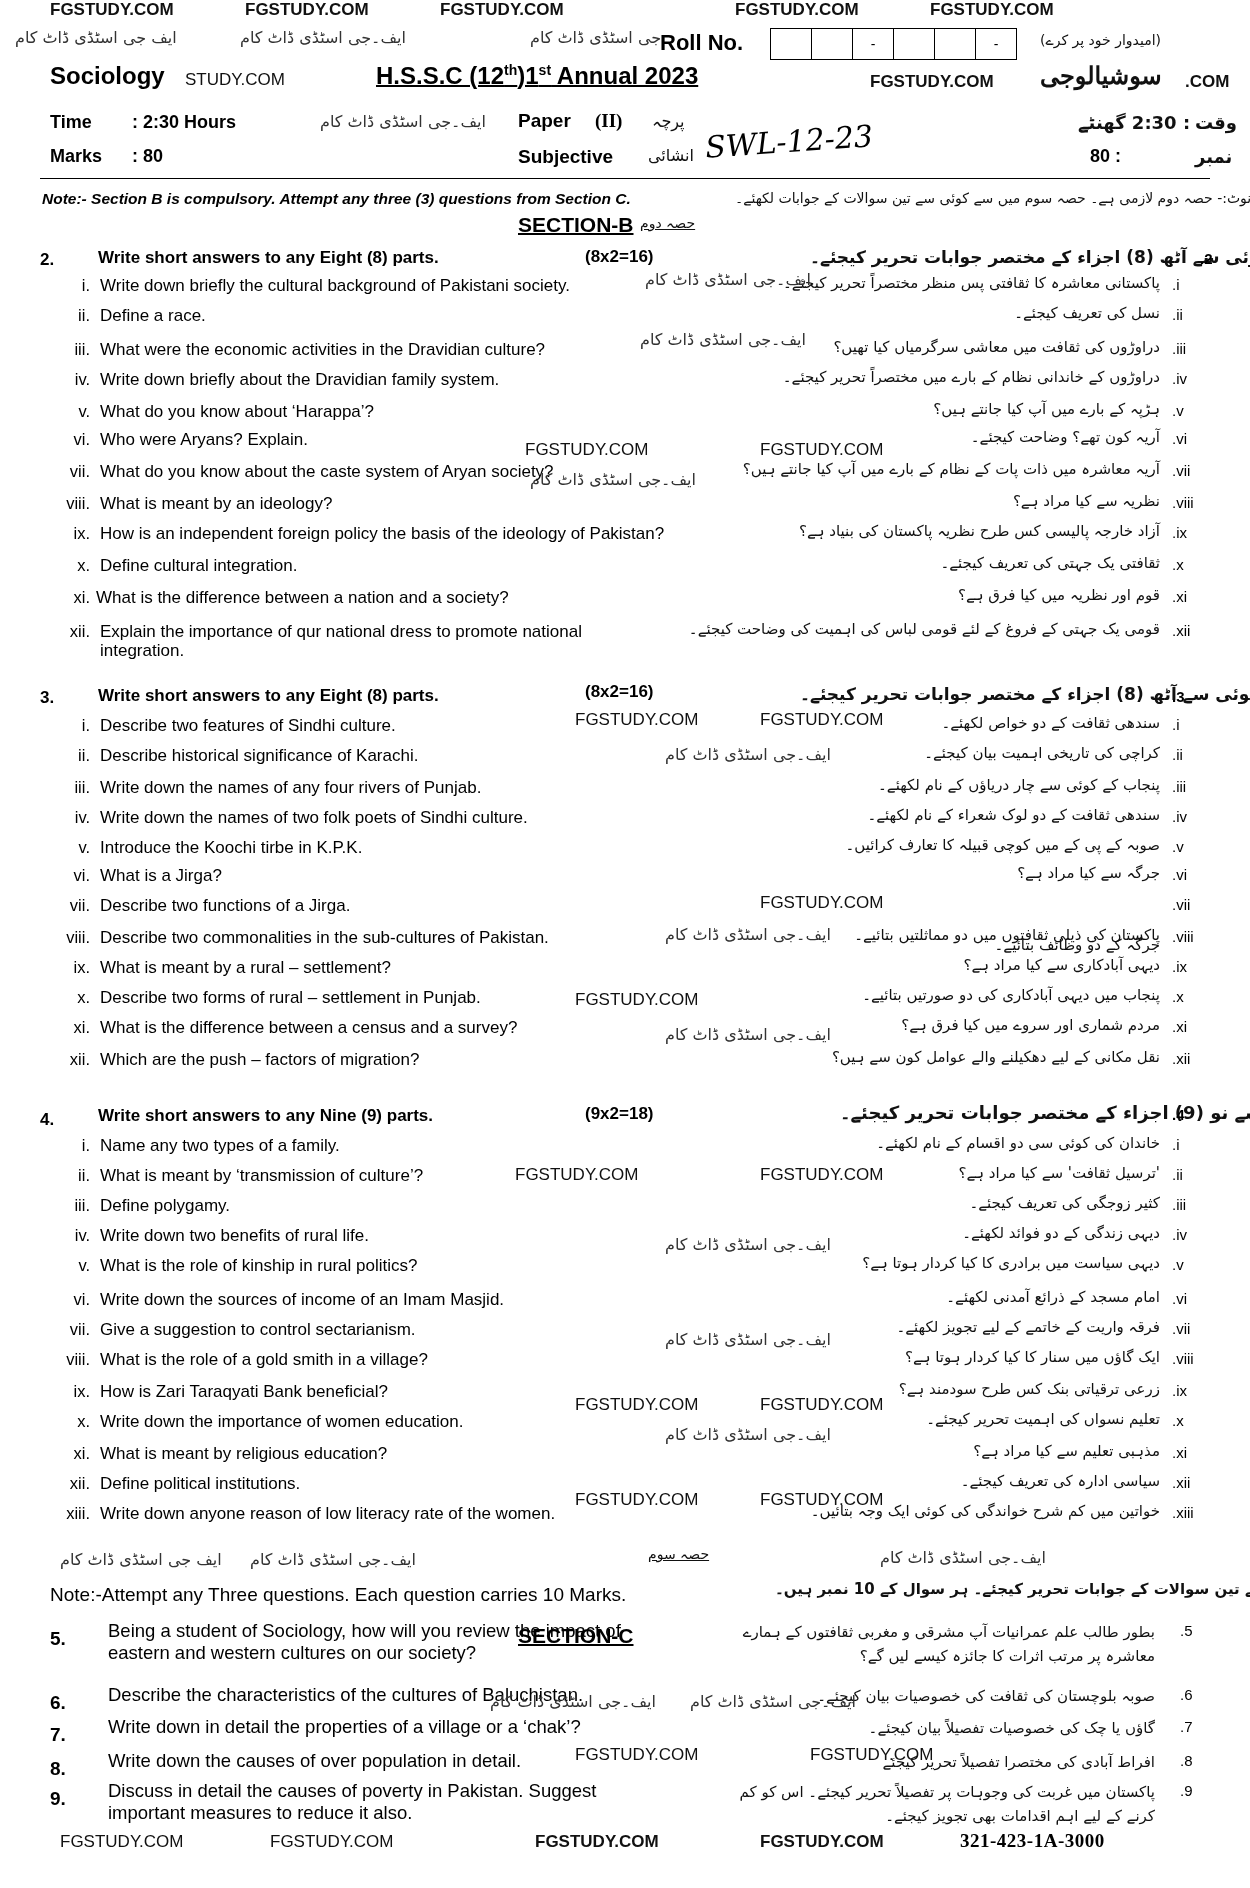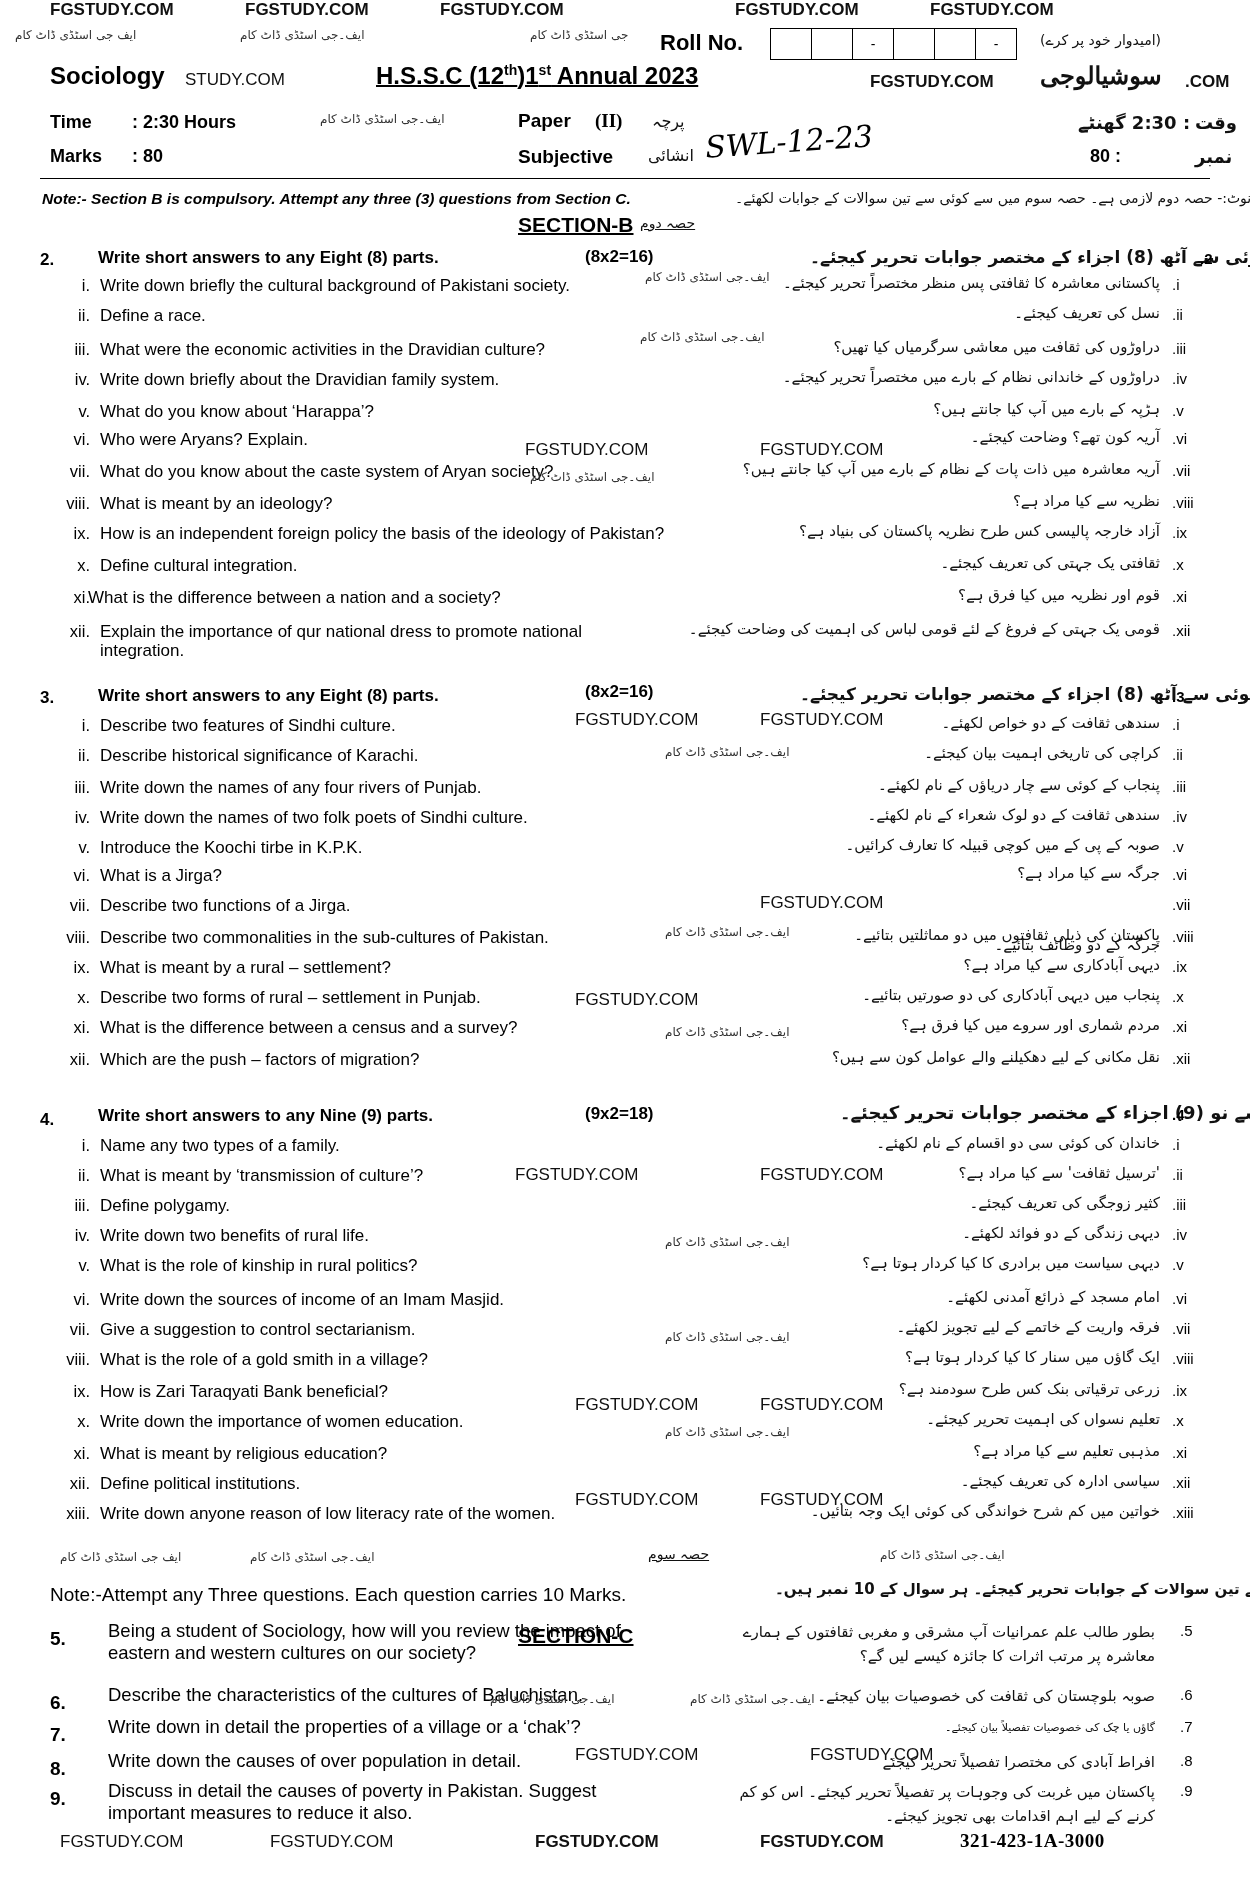--- a/index.html
+++ b/index.html
@@ -1,20 +1,20 @@
 <!DOCTYPE html>
 <html><head>
 <meta charset="utf-8">
 <style>
   html, body { margin: 0; padding: 0; background: #ffffff; }
   body { width: 1250px; height: 1888px; position: relative; overflow: hidden; color: #000; font-family: "Liberation Sans", sans-serif; }
   .abs { position: absolute; white-space: nowrap; }
   .wm { font-family: "Liberation Sans", sans-serif; font-weight: bold; font-size: 17px; color: #111; }
   .urdu { font-family: "DejaVu Sans", sans-serif; direction: rtl; font-size: 15px; color: #111; }
-  .urdu-small { font-family: "DejaVu Sans", sans-serif; direction: rtl; font-size: 12px; color: #333; }
+  .urdu-small { font-family: "DejaVu Sans", sans-serif; direction: rtl; font-size: 16px; color: #333; }
   .hdr-b { font-family: "Liberation Sans", sans-serif; font-weight: bold; }
   .title-subj { font-size: 24px; font-weight: 900; }
   .exam-title { font-size: 24px; font-weight: 900; text-decoration: underline; text-decoration-thickness: 2px; }
   .exam-title sup { font-size: 14px; }
   .meta { font-size: 18px; font-weight: bold; }
   .hand { font-family: "DejaVu Serif", serif; font-style: italic; font-size: 30px; transform: rotate(-4deg); }
   .roll-box { display: flex; border: 1.5px solid #000; height: 30px; }
   .roll-cell { width: 40px; border-right: 1.5px solid #000; text-align: center; font-size: 14px; line-height: 30px; }
   .roll-cell:last-child { border-right: none; }
   .rule { position: absolute; left: 40px; width: 1170px; border-top: 1.5px solid #000; }
@@ -147,21 +147,21 @@
       <div class="abs u-num" style="left:1172px;top:524px;">.ix</div>
     </div>
     <div>
       <div class="abs part-num" style="left:50px;top:556px;">x.</div>
       <div class="abs part-text" style="left:100px;top:556px;">Define cultural integration.</div>
       <div class="abs urdu" style="right:90px;top:554px;">ثقافتی یک جہتی کی تعریف کیجئے۔</div>
       <div class="abs u-num" style="left:1172px;top:556px;">.x</div>
     </div>
     <div>
       <div class="abs part-num" style="left:50px;top:588px;">xi.</div>
-      <div class="abs part-text" style="left:88px;top:588px;">What is the difference between a nation and a society?</div>
+      <div class="abs part-text" style="left:96px;top:588px;">What is the difference between a nation and a society?</div>
       <div class="abs urdu" style="right:90px;top:586px;">قوم اور نظریہ میں کیا فرق ہے؟</div>
       <div class="abs u-num" style="left:1172px;top:588px;">.xi</div>
     </div>
     <div>
       <div class="abs part-num" style="left:50px;top:622px;">xii.</div>
       <div class="abs part-text" style="left:100px;top:622px;">Explain the importance of qur national dress to promote national</div>
       <div class="abs part-text" style="left:100px;top:641px;">integration.</div>
       <div class="abs urdu" style="right:90px;top:620px;">قومی یک جہتی کے فروغ کے لئے قومی لباس کی اہمیت کی وضاحت کیجئے۔</div>
       <div class="abs u-num" style="left:1172px;top:622px;">.xii</div>
     </div>
@@ -377,21 +377,21 @@
     </div>
     <div>
       <div class="abs qnum" style="left:50px;top:1692px;font-size:19px;">6.</div>
       <div class="abs long-q" style="left:108px;top:1684px;">Describe the characteristics of the cultures of Baluchistan.</div>
       <div class="abs urdu" style="right:95px;top:1684px;white-space:normal;width:420px;text-align:right;font-size:15px;line-height:24px;">صوبہ بلوچستان کی ثقافت کی خصوصیات بیان کیجئے۔</div>
       <div class="abs u-num" style="left:1180px;top:1686px;">.6</div>
     </div>
     <div>
       <div class="abs qnum" style="left:50px;top:1724px;font-size:19px;">7.</div>
       <div class="abs long-q" style="left:108px;top:1716px;">Write down in detail the properties of a village or a ‘chak’?</div>
-      <div class="abs urdu" style="right:95px;top:1716px;white-space:normal;width:420px;text-align:right;font-size:11px;line-height:24px;">گاؤں یا چک کی خصوصیات تفصیلاً بیان کیجئے۔</div>
+      <div class="abs urdu" style="right:95px;top:1716px;white-space:normal;width:420px;text-align:right;font-size:15px;line-height:24px;">گاؤں یا چک کی خصوصیات تفصیلاً بیان کیجئے۔</div>
       <div class="abs u-num" style="left:1180px;top:1718px;">.7</div>
     </div>
     <div>
       <div class="abs qnum" style="left:50px;top:1758px;font-size:19px;">8.</div>
       <div class="abs long-q" style="left:108px;top:1750px;">Write down the causes of over population in detail.</div>
       <div class="abs urdu" style="right:95px;top:1750px;white-space:normal;width:420px;text-align:right;font-size:15px;line-height:24px;">افراط آبادی کی مختصرا تفصیلاً تحریر کیجئے</div>
       <div class="abs u-num" style="left:1180px;top:1752px;">.8</div>
     </div>
     <div>
       <div class="abs qnum" style="left:50px;top:1788px;font-size:19px;">9.</div>

